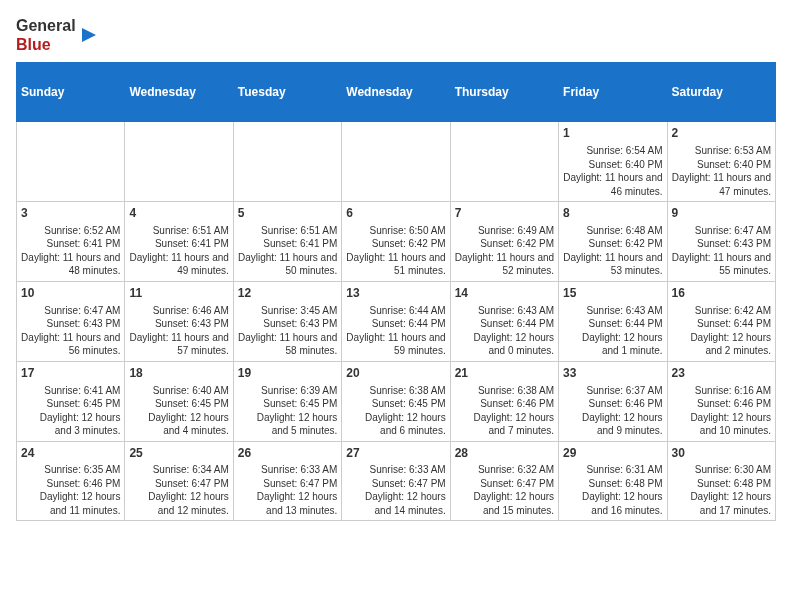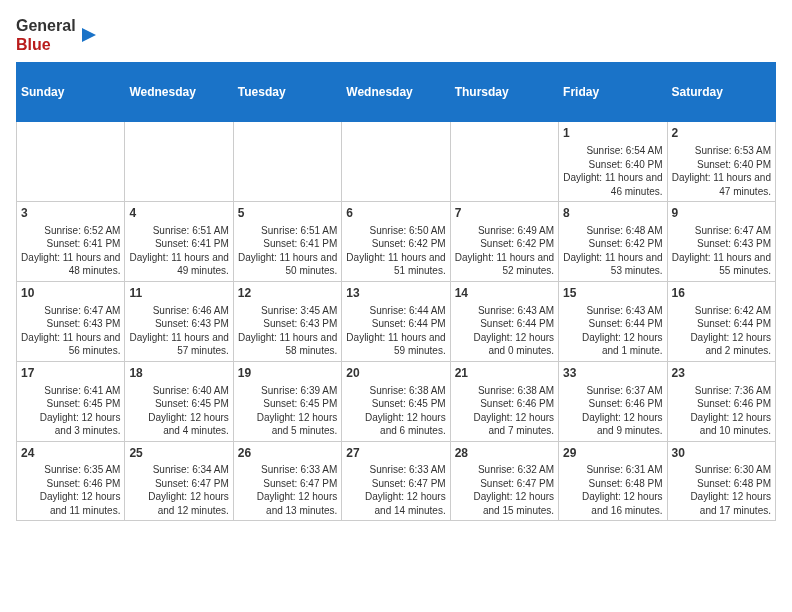--- a/index.html
+++ b/index.html
@@ -249,21 +249,21 @@
 Daylight: 12 hours and 7 minutes.</div>
         </td>
         <td>
           <span class="day-num">33</span>
           <div class="day-info">Sunrise: 6:37 AM
 Sunset: 6:46 PM
 Daylight: 12 hours and 9 minutes.</div>
         </td>
         <td>
           <span class="day-num">23</span>
-          <div class="day-info">Sunrise: 7:36 AM
+          <div class="day-info">Sunrise: 6:16 AM
 Sunset: 6:46 PM
 Daylight: 12 hours and 10 minutes.</div>
         </td>
       </tr>
       <tr>
         <td>
           <span class="day-num">24</span>
           <div class="day-info">Sunrise: 6:35 AM
 Sunset: 6:46 PM
 Daylight: 12 hours and 11 minutes.</div>

